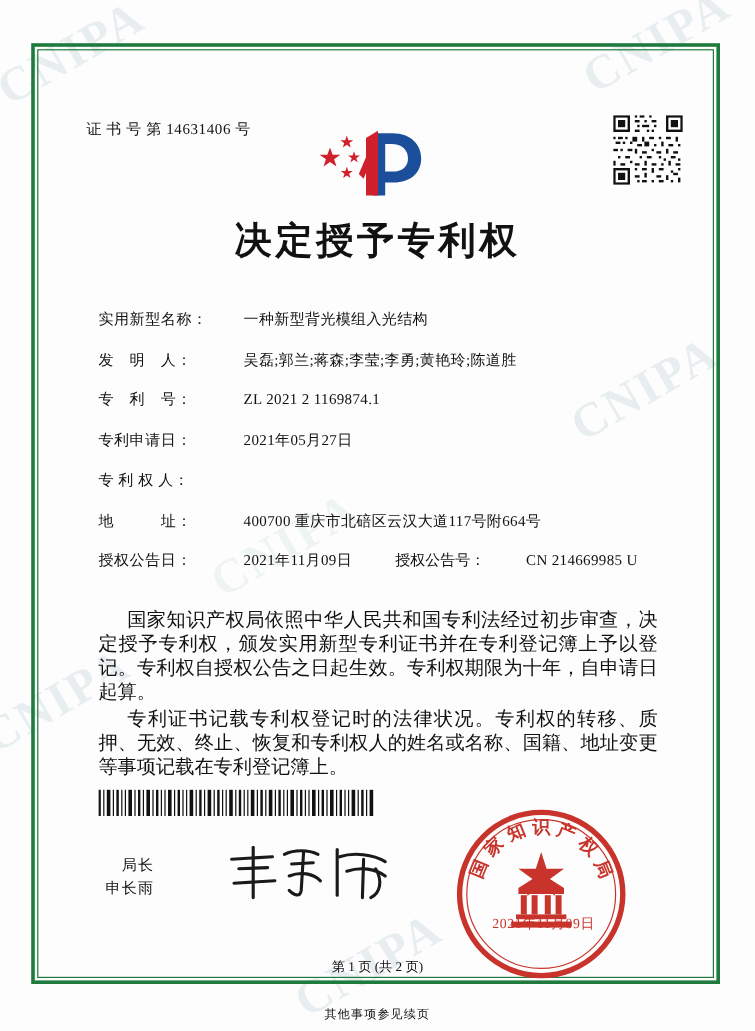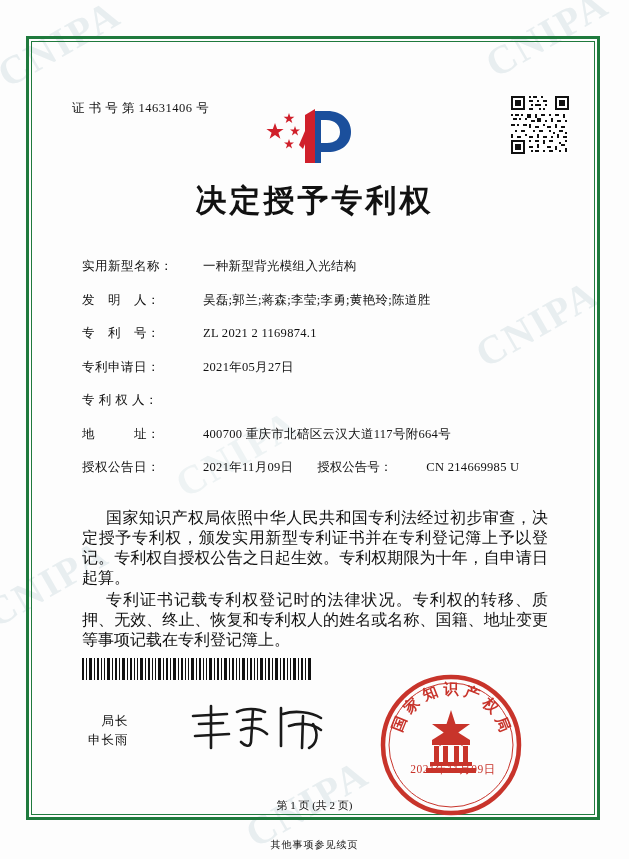--- a/index.html
+++ b/index.html
@@ -114,21 +114,21 @@
   }
   .field-value {
     flex: 1;
     letter-spacing: 0.3px;
     margin-left: 17px;
   }
   .field-row.double .field-value {
     flex: 0 0 auto;
   }
   .field-label2 {
-    margin-left: 24px;
+    margin-left: 36px;
     width: 92px;
     flex: 0 0 92px;
   }
 
   .paragraphs {
     position: absolute;
     left: 82px;
     top: 508px;
     width: 466px;
     font-size: 16px;

